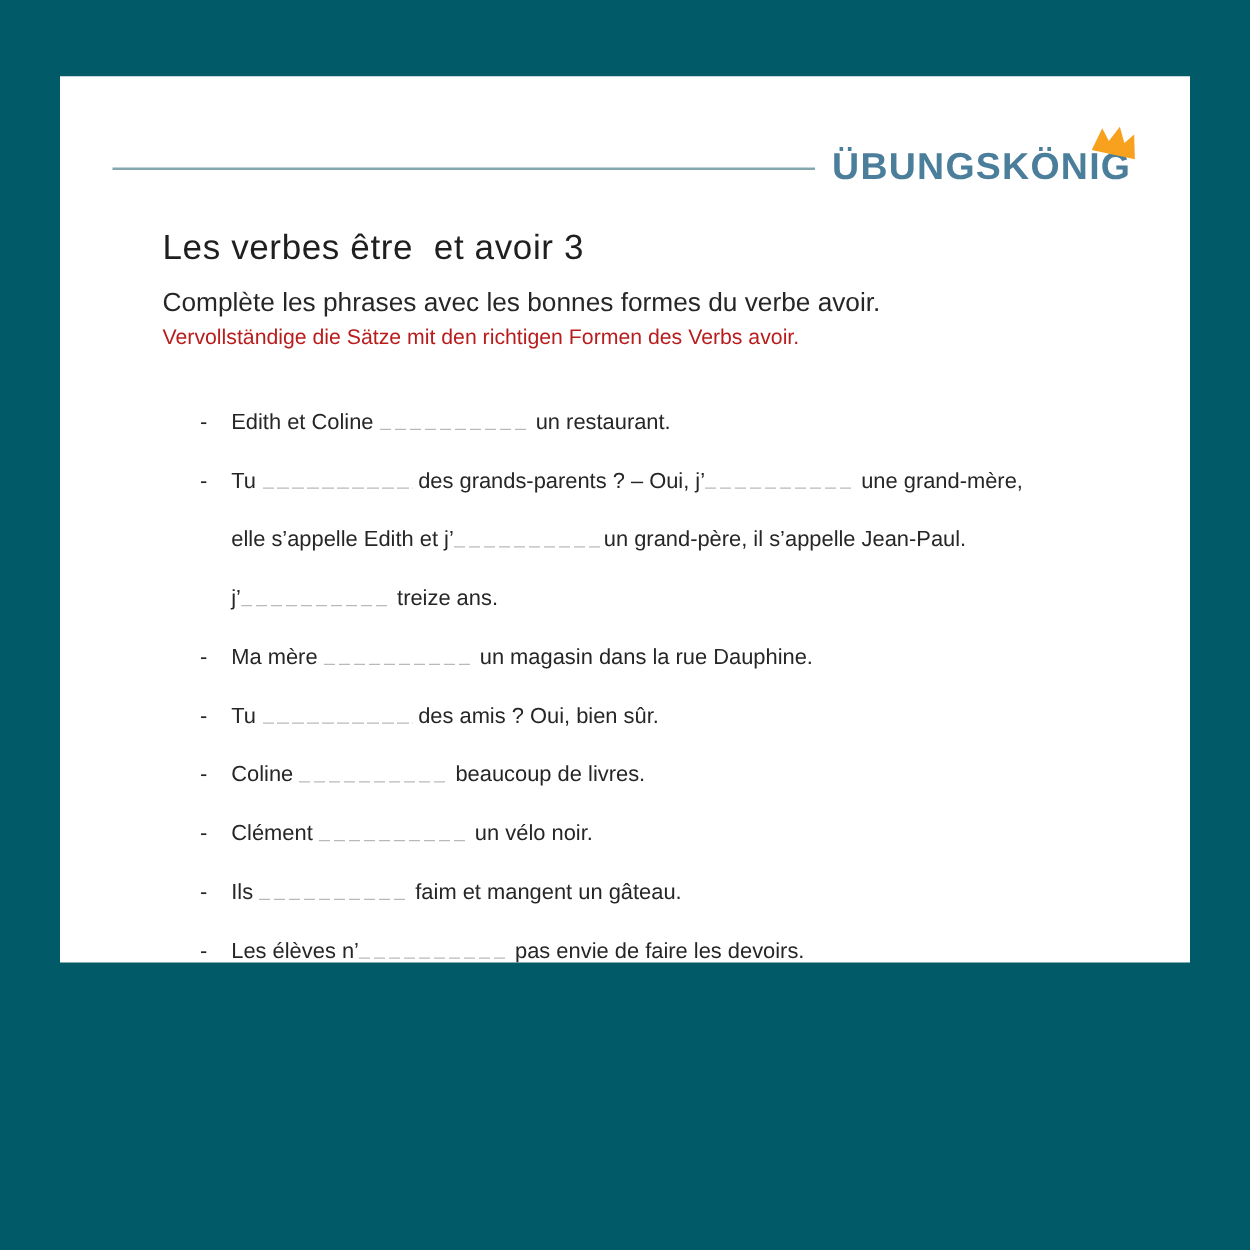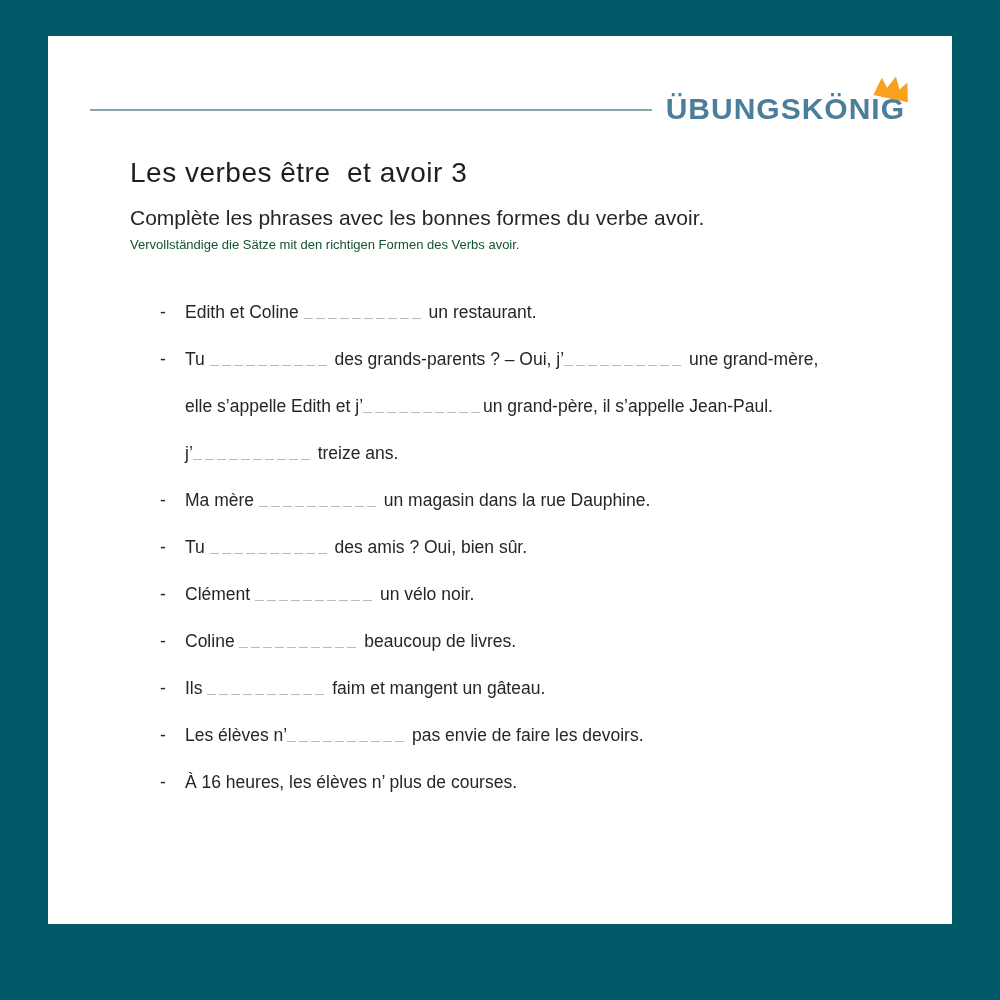--- a/index.html
+++ b/index.html
@@ -13,22 +13,22 @@
   *{box-sizing:border-box;margin:0;padding:0;}
   html,body{width:1000px;height:1000px;overflow:hidden;}
   body{
     background:var(--frame);
     font-family:"Liberation Sans", sans-serif;
     color:var(--text);
     position:relative;
   }
   .page{
     position:absolute;
-    left:48px; top:36px;
-    width:904px; height:888px;
+    left:48px; top:61px;
+    width:904px; height:709px;
     background:#ffffff;
     overflow:hidden;
   }
   .header{
     margin:55px 47px 0 42px;
     display:flex;
     align-items:center;
   }
   .header-rule{
     flex:1;
@@ -65,23 +65,23 @@
     color:#1f1f1f;
     white-space:pre;
   }
   .instr-fr{
     margin:16px 40px 0 82px;
     font-size:21px;
     line-height:26px;
   }
   .instr-de{
     margin:3px 40px 0 82px;
-    font-size:13px;
+    font-size:17px;
     line-height:22px;
-    color:#14532d;
+    color:#b91c1c;
   }
   .exercise{
     margin:47px 40px 0 112px;
   }
   .row{
     margin-bottom:28px;
     font-size:17.5px;
     line-height:19px;
     white-space:nowrap;
   }
@@ -120,20 +120,20 @@
   <p class="instr-fr">Complète les phrases avec les bonnes formes du verbe avoir.</p>
   <p class="instr-de">Vervollständige die Sätze mit den richtigen Formen des Verbs avoir.</p>
 
   <div class="exercise">
       <div class="row"><span class="bullet">-</span><span class="txt">Edith et Coline </span><span class="blank"></span><span class="txt"> un restaurant.</span></div>
       <div class="row"><span class="bullet">-</span><span class="txt">Tu </span><span class="blank"></span><span class="txt"> des grands-parents ? – Oui, j’</span><span class="blank"></span><span class="txt"> une grand-mère,</span></div>
       <div class="row"><span class="bullet"></span><span class="txt">elle s’appelle Edith et j’</span><span class="blank"></span><span class="txt">un grand-père, il s’appelle Jean-Paul.</span></div>
       <div class="row"><span class="bullet"></span><span class="txt">j’</span><span class="blank"></span><span class="txt"> treize ans.</span></div>
       <div class="row"><span class="bullet">-</span><span class="txt">Ma mère </span><span class="blank"></span><span class="txt"> un magasin dans la rue Dauphine.</span></div>
       <div class="row"><span class="bullet">-</span><span class="txt">Tu </span><span class="blank"></span><span class="txt"> des amis ? Oui, bien sûr.</span></div>
+      <div class="row"><span class="bullet">-</span><span class="txt">Coline </span><span class="blank"></span><span class="txt"> beaucoup de livres.</span></div>
       <div class="row"><span class="bullet">-</span><span class="txt">Clément </span><span class="blank"></span><span class="txt"> un vélo noir.</span></div>
-      <div class="row"><span class="bullet">-</span><span class="txt">Coline </span><span class="blank"></span><span class="txt"> beaucoup de livres.</span></div>
       <div class="row"><span class="bullet">-</span><span class="txt">Ils </span><span class="blank"></span><span class="txt"> faim et mangent un gâteau.</span></div>
       <div class="row"><span class="bullet">-</span><span class="txt">Les élèves n’</span><span class="blank"></span><span class="txt"> pas envie de faire les devoirs.</span></div>
       <div class="row"><span class="bullet">-</span><span class="txt">À 16 heures, les élèves n’</span><span class="txt"> plus de courses.</span></div>
     </div>
 
 </div>
 
 </body></html>

